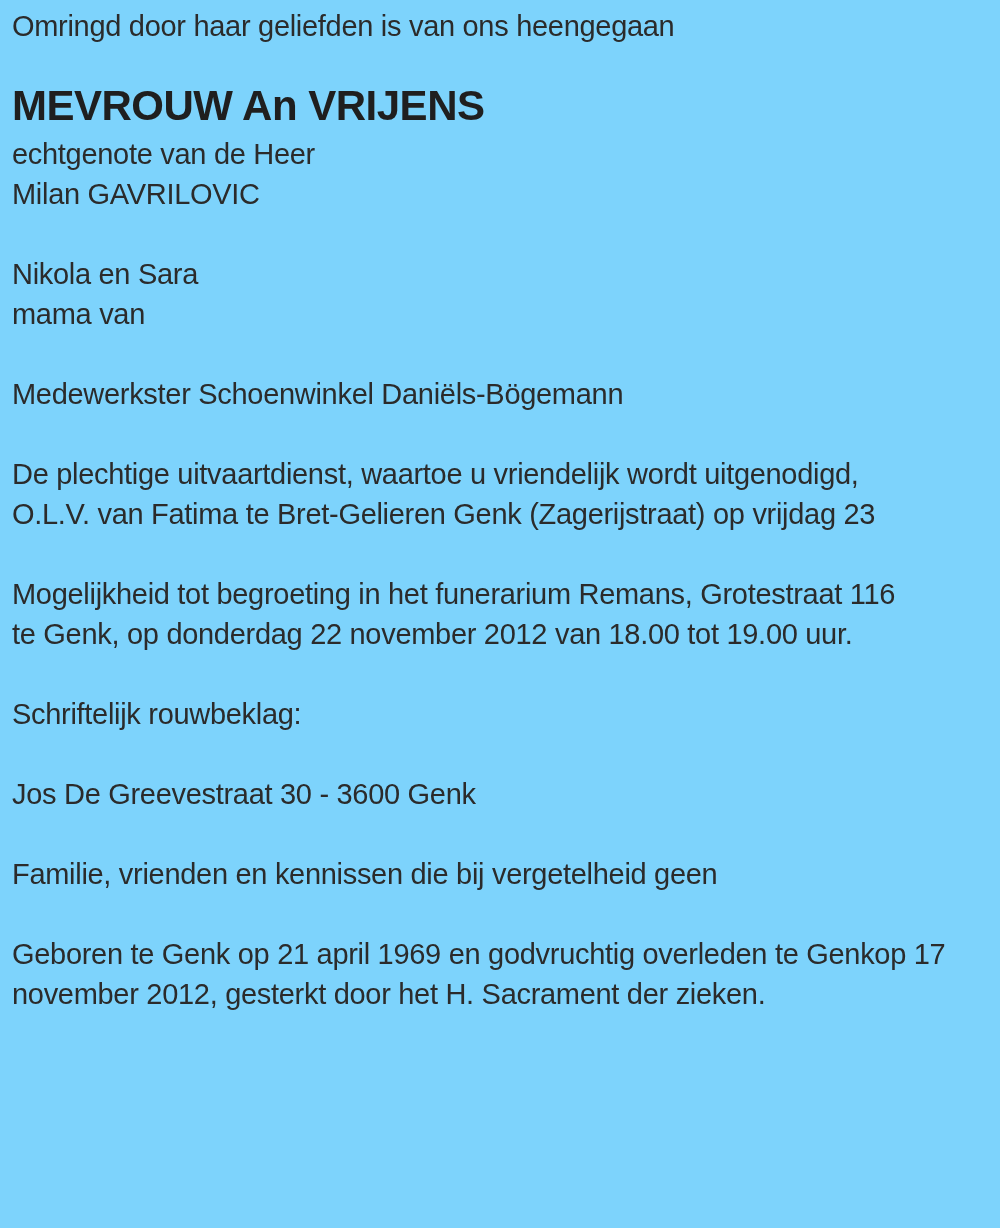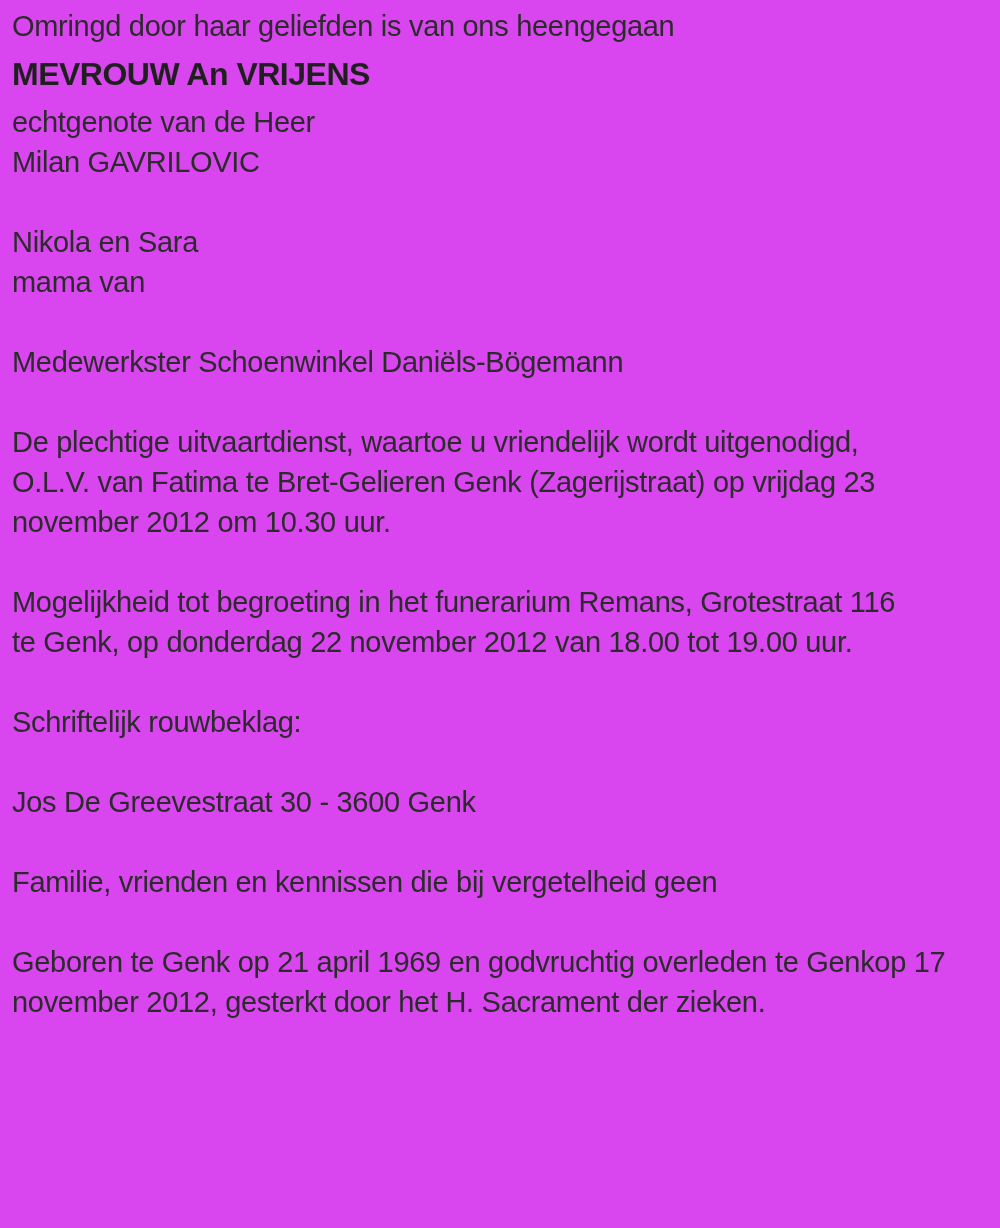--- a/index.html
+++ b/index.html
@@ -5,40 +5,41 @@
   html, body {
     margin: 0;
     padding: 0;
     background: #ffffff;
   }
   .page {
     width: 1000px;
     height: 1228px;
     box-sizing: border-box;
     padding: 6px 10px 0 12px;
-    background: #d946ef;
+    background: #7dd3fc;
     color: #2b2b2b;
     font-family: "Liberation Sans", sans-serif;
     font-size: 29px;
     line-height: 40px;
     letter-spacing: -0.3px;
     overflow: hidden;
   }
   .line {
     height: 40px;
     white-space: nowrap;
   }
   .gap {
     height: 40px;
   }
   .heading {
-    font-size: 32px;
+    font-size: 42px;
     font-weight: 700;
     line-height: 56px;
     height: 56px;
+    margin-top: 32px;
     letter-spacing: -0.5px;
     white-space: nowrap;
     color: #1f1f1f;
   }
 </style>
 </head>
 <body>
 
 <div class="page">
 
@@ -60,21 +61,20 @@
 
   <div class="gap"></div>
 
   <div class="line">Medewerkster Schoenwinkel Daniëls-Bögemann</div>
 
   <div class="gap"></div>
 
   <div>
     <div class="line">De plechtige uitvaartdienst, waartoe u vriendelijk wordt uitgenodigd,</div>
     <div class="line">O.L.V. van Fatima te Bret-Gelieren Genk (Zagerijstraat) op vrijdag 23</div>
-    <div class="line">november 2012 om 10.30 uur.</div>
   </div>
 
   <div class="gap"></div>
 
   <div>
     <div class="line">Mogelijkheid tot begroeting in het funerarium Remans, Grotestraat 116</div>
     <div class="line">te Genk, op donderdag 22 november 2012 van 18.00 tot 19.00 uur.</div>
   </div>
 
   <div class="gap"></div>

